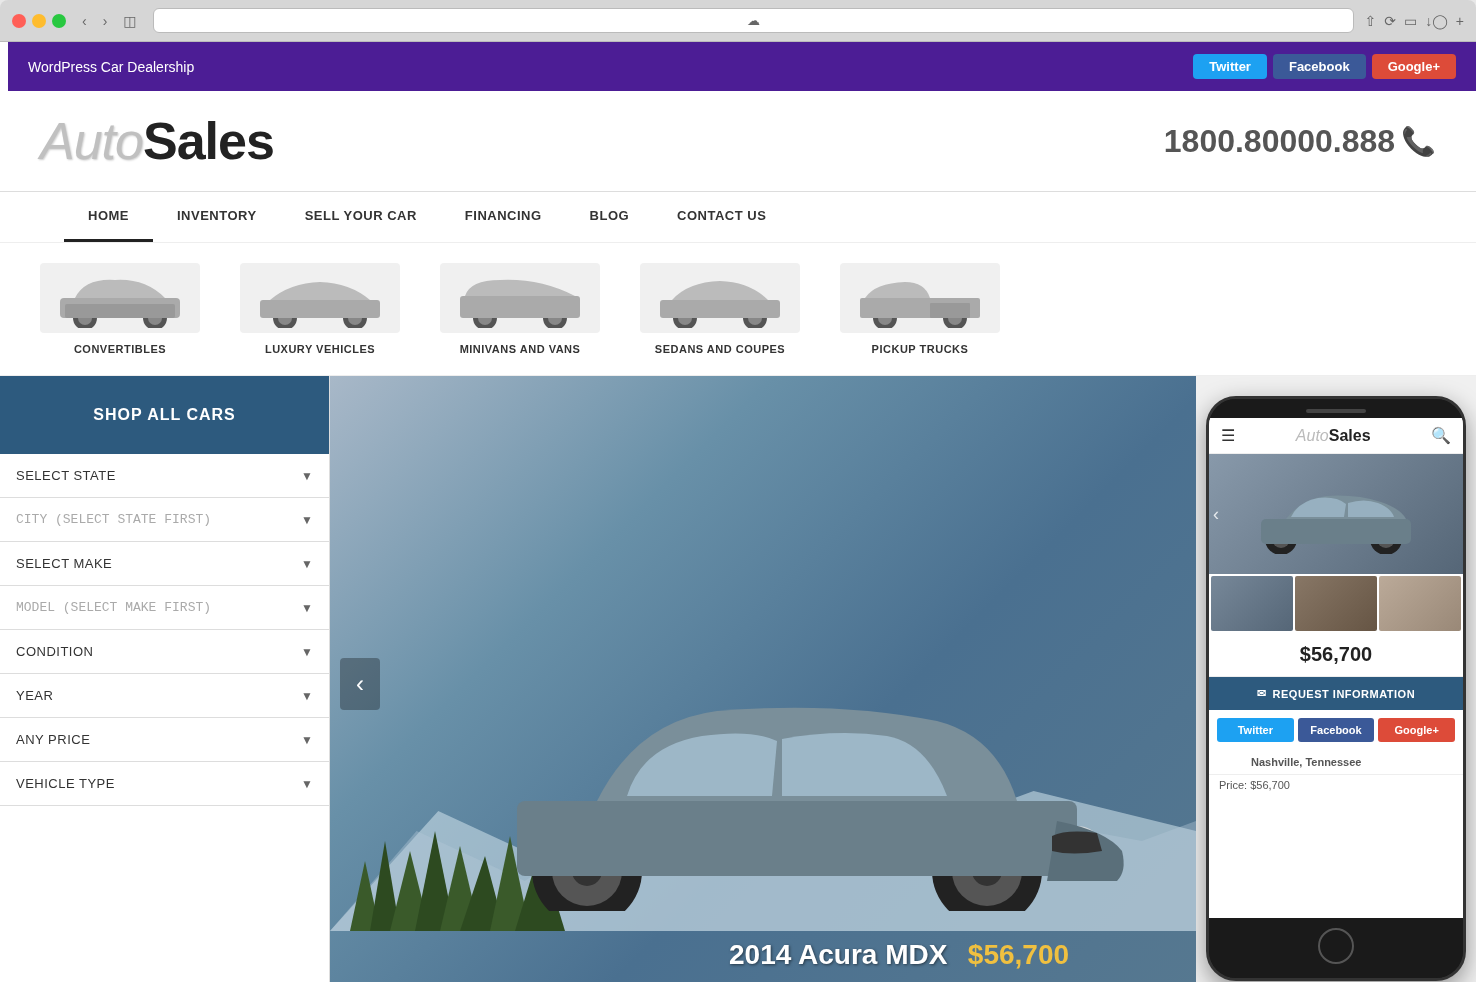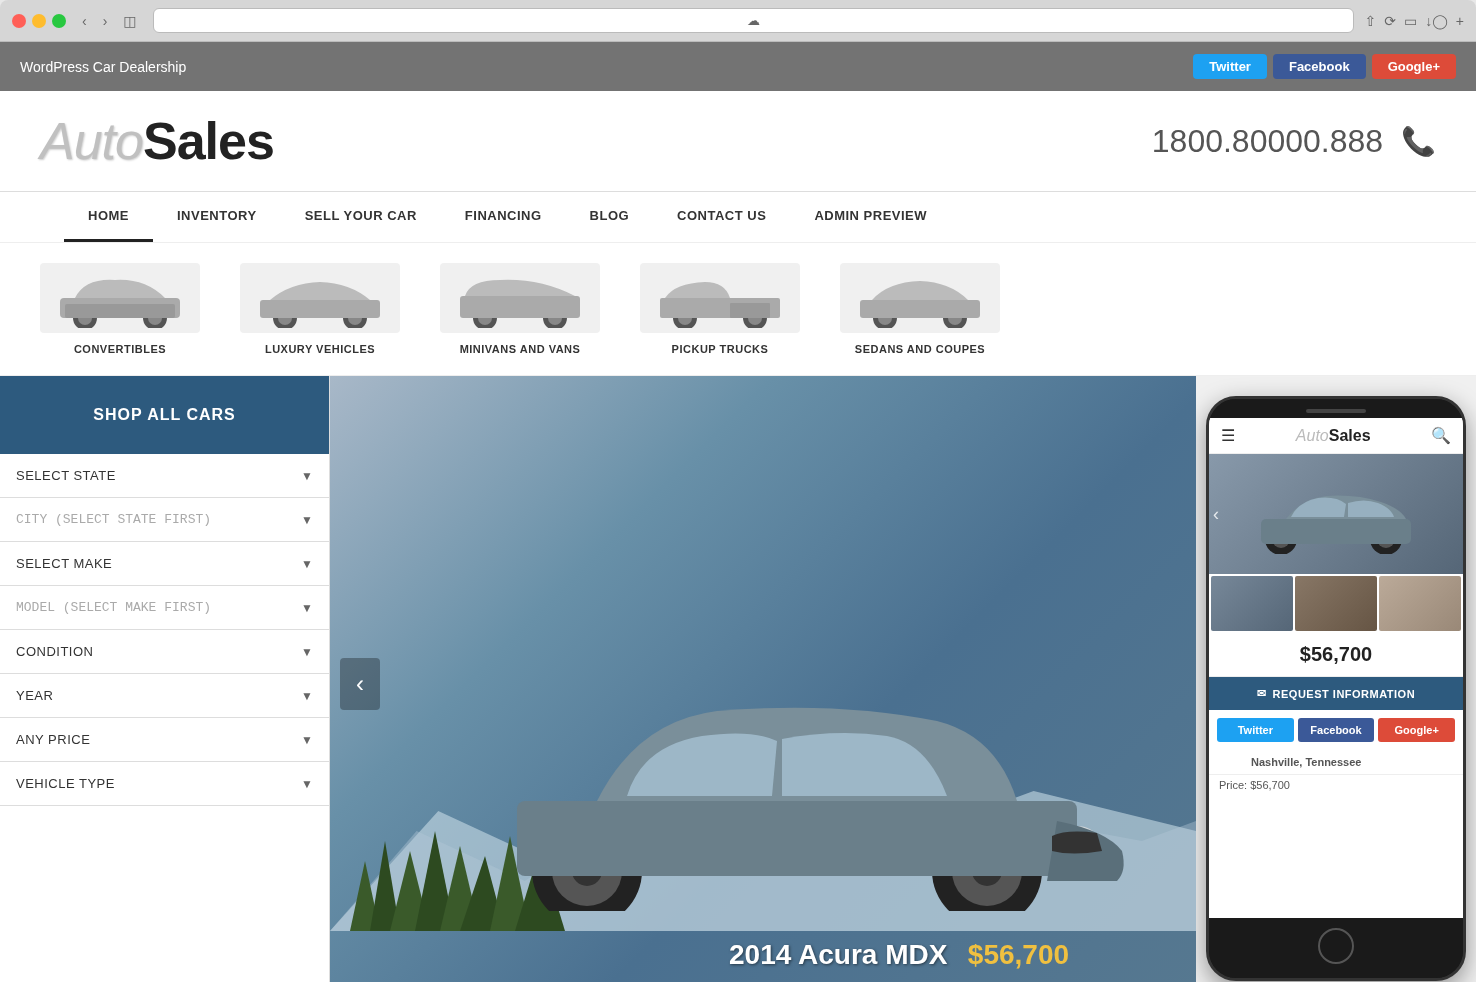--- a/index.html
+++ b/index.html
@@ -36,25 +36,26 @@
     .browser-action-btn {
       background: none; border: none; cursor: pointer;
       color: #666; font-size: 14px;
     }
 
     
     .website { background: white; }
 
     
     .top-bar {
-      background: #737373;
+      background: #4c1d95;
       padding: 12px 20px;
       display: flex;
       align-items: center;
       justify-content: space-between;
+      margin-left: 8px;
     }
     .top-bar-brand { color: white; font-size: 14px; }
     .social-buttons { display: flex; gap: 6px; }
     .social-btn {
       padding: 5px 16px;
       border: none;
       border-radius: 4px;
       font-size: 13px;
       font-weight: bold;
       cursor: pointer;
@@ -83,24 +84,24 @@
     }
     .logo-sales {
       font-size: 52px;
       font-weight: 900;
       color: #222;
       letter-spacing: -1px;
     }
     .phone-area {
       display: flex;
       align-items: center;
-      gap: 18px;
+      gap: 6px;
       font-size: 32px;
       color: #555;
-      font-weight: 400;
+      font-weight: 700;
     }
     .phone-icon { font-size: 28px; color: #555; }
 
     
     .nav-bar {
       border-top: 1px solid #ddd;
       padding: 0 64px;
       display: flex;
       background: white;
     }
@@ -424,21 +425,20 @@
     </div>
   </div>
 
   <div class="nav-bar">
     <div class="nav-item active">HOME</div>
     <div class="nav-item">INVENTORY</div>
     <div class="nav-item">SELL YOUR CAR</div>
     <div class="nav-item">FINANCING</div>
     <div class="nav-item">BLOG</div>
     <div class="nav-item">CONTACT US</div>
-    <div class="nav-item">ADMIN PREVIEW</div>
   </div>
 
   <div class="category-strip">
 
     <div class="category-item">
       <div class="category-car-img">
         <svg width="140" height="60" viewBox="0 0 140 60">
           <ellipse cx="35" cy="50" rx="12" ry="12" fill="#555"></ellipse>
           <ellipse cx="35" cy="50" rx="7" ry="7" fill="#888"></ellipse>
           <ellipse cx="105" cy="50" rx="12" ry="12" fill="#555"></ellipse>
@@ -479,40 +479,40 @@
       <span class="category-label">MINIVANS AND VANS</span>
     </div>
 
     <div class="category-item">
       <div class="category-car-img">
         <svg width="140" height="60" viewBox="0 0 140 60">
           <ellipse cx="35" cy="50" rx="12" ry="12" fill="#555"></ellipse>
           <ellipse cx="35" cy="50" rx="7" ry="7" fill="#888"></ellipse>
           <ellipse cx="105" cy="50" rx="12" ry="12" fill="#555"></ellipse>
           <ellipse cx="105" cy="50" rx="7" ry="7" fill="#888"></ellipse>
-          <rect x="10" y="30" width="120" height="20" rx="2" fill="#aaa"></rect>
-          <path d="M15 30 Q25 15 55 14 Q75 14 80 30 Z" fill="#bbb"></path>
-          <rect x="80" y="35" width="40" height="15" rx="1" fill="#999"></rect>
+          <rect x="10" y="32" width="120" height="18" rx="3" fill="#aaa"></rect>
+          <path d="M22 32 Q38 14 70 13 Q100 14 118 32 Z" fill="#bbb"></path>
         </svg>
       </div>
-      <span class="category-label">PICKUP TRUCKS</span>
+      <span class="category-label">SEDANS AND COUPES</span>
     </div>
 
     <div class="category-item">
       <div class="category-car-img">
         <svg width="140" height="60" viewBox="0 0 140 60">
           <ellipse cx="35" cy="50" rx="12" ry="12" fill="#555"></ellipse>
           <ellipse cx="35" cy="50" rx="7" ry="7" fill="#888"></ellipse>
           <ellipse cx="105" cy="50" rx="12" ry="12" fill="#555"></ellipse>
           <ellipse cx="105" cy="50" rx="7" ry="7" fill="#888"></ellipse>
-          <rect x="10" y="32" width="120" height="18" rx="3" fill="#aaa"></rect>
-          <path d="M22 32 Q38 14 70 13 Q100 14 118 32 Z" fill="#bbb"></path>
+          <rect x="10" y="30" width="120" height="20" rx="2" fill="#aaa"></rect>
+          <path d="M15 30 Q25 15 55 14 Q75 14 80 30 Z" fill="#bbb"></path>
+          <rect x="80" y="35" width="40" height="15" rx="1" fill="#999"></rect>
         </svg>
       </div>
-      <span class="category-label">SEDANS AND COUPES</span>
+      <span class="category-label">PICKUP TRUCKS</span>
     </div>
   </div>
 
   <div class="main-content">
 
     <div class="sidebar">
       <button class="shop-all-btn">SHOP ALL CARS</button>
 
       
       <div class="filter-dropdown">

